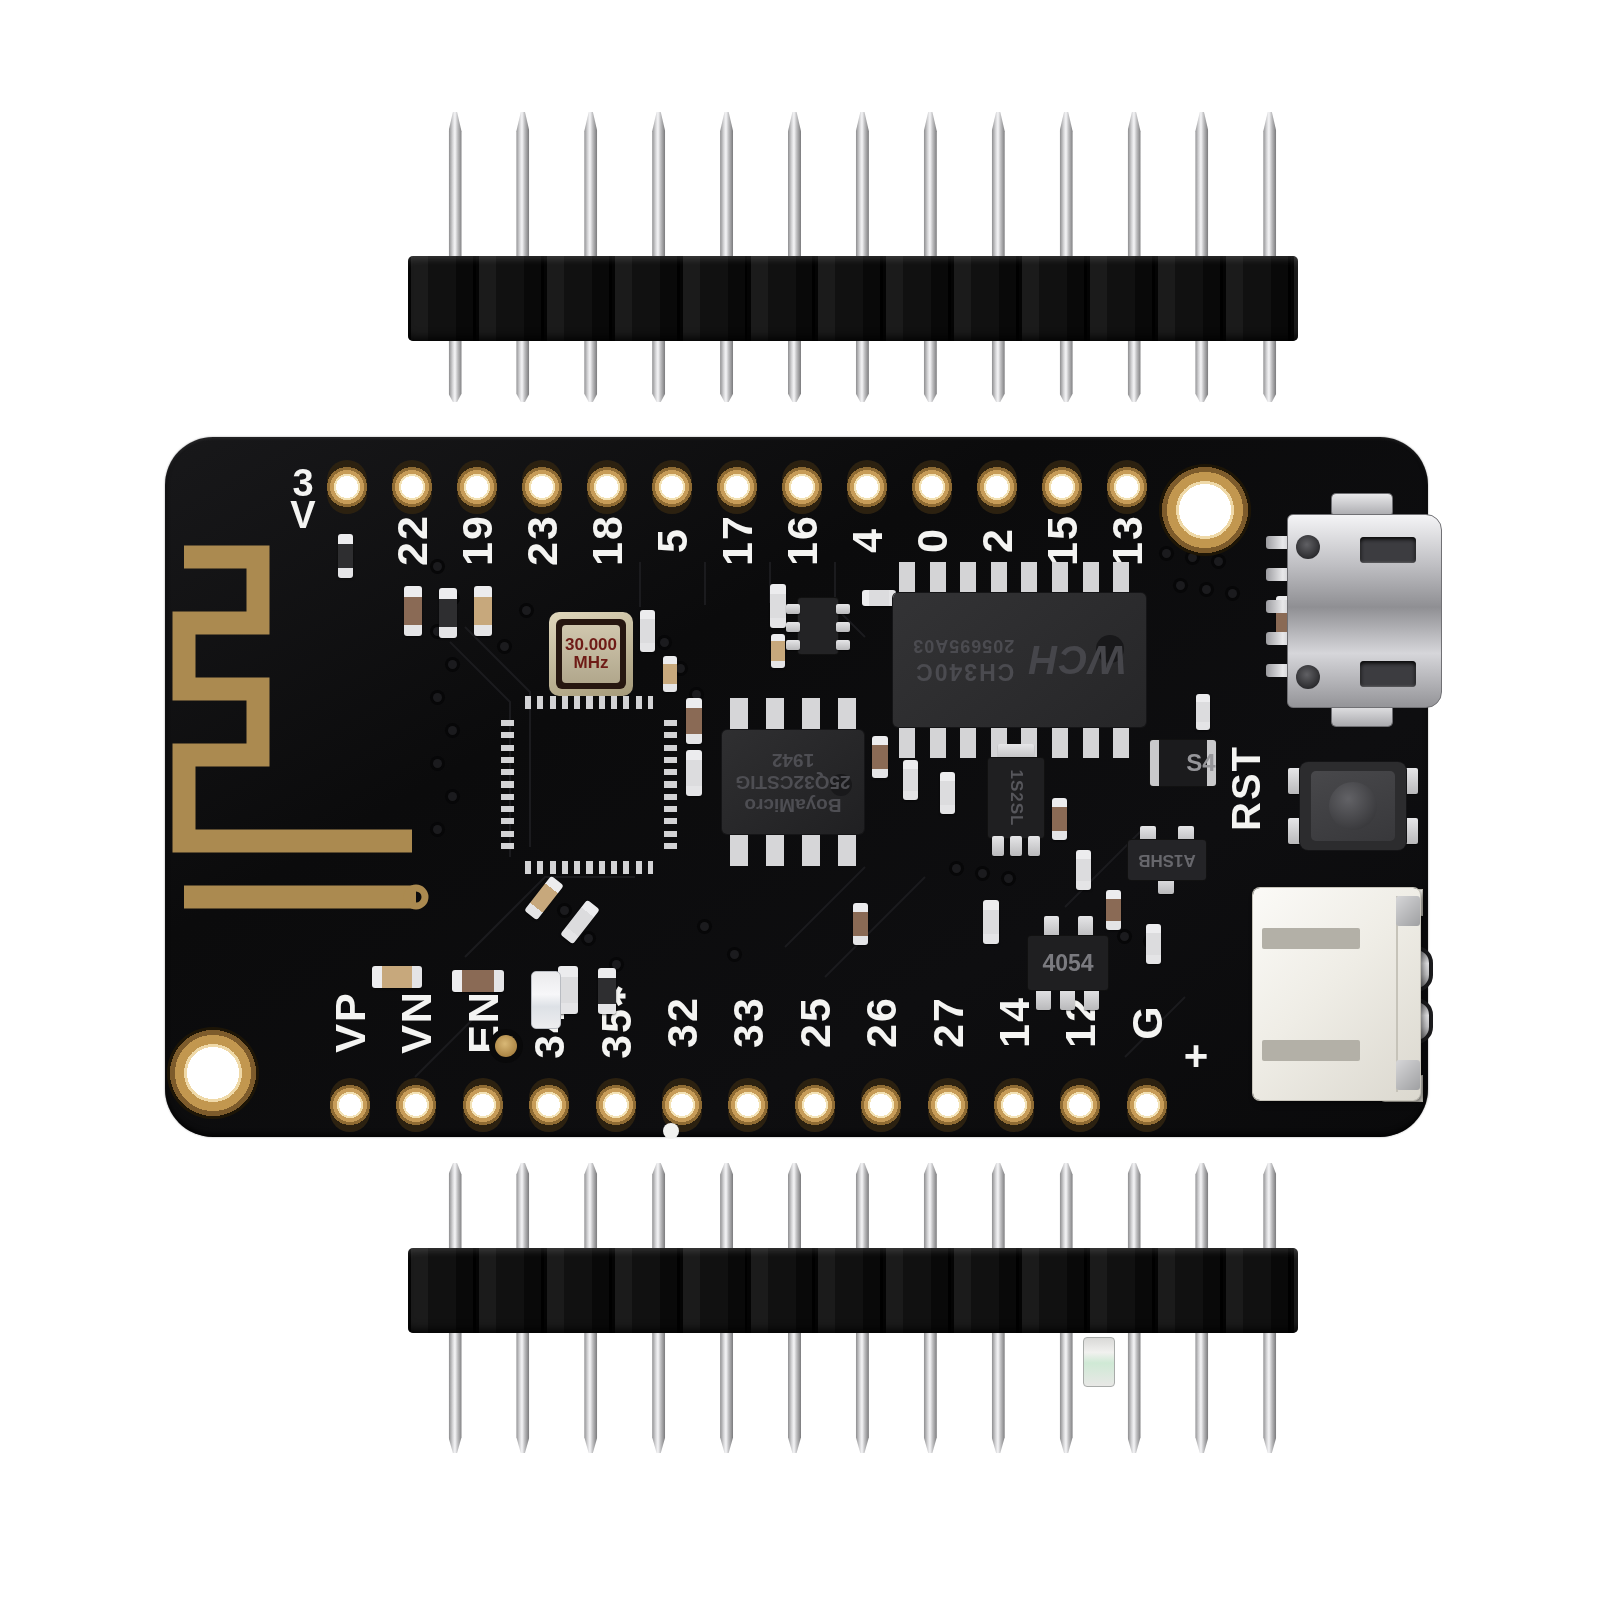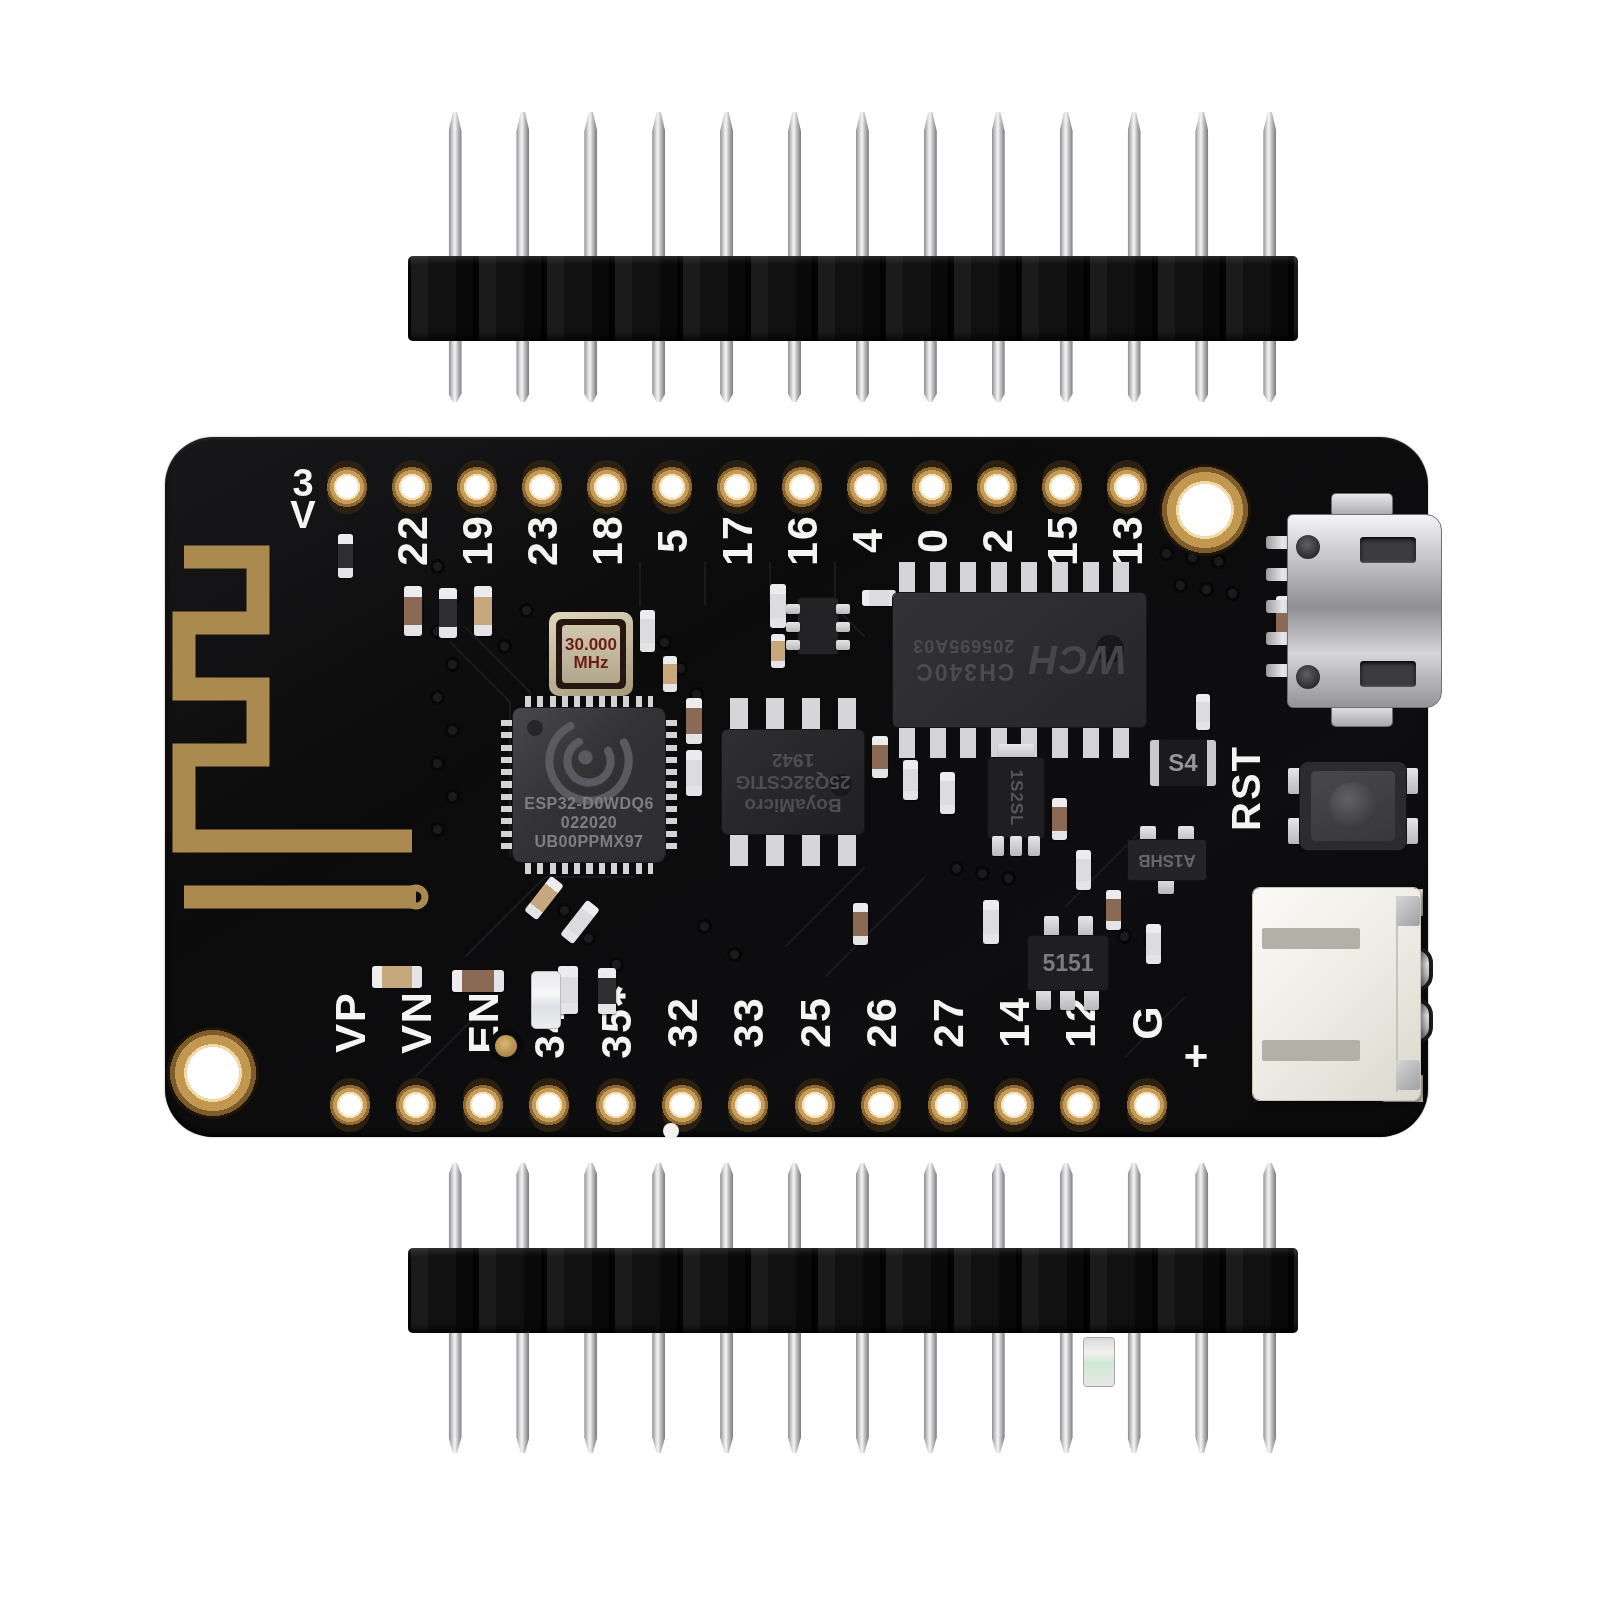--- a/index.html
+++ b/index.html
@@ -316,35 +316,20 @@
         <span>30.000</span>
         <span>MHz</span>
       </div>
     </div>
 
     <div class="esp" style="left:334px;top:257px;">
       <div class="leads" style="left:26px;top:2px;width:128px;height:13px;"></div>
       <div class="leads" style="left:26px;bottom:2px;width:128px;height:13px;"></div>
       <div class="leadsv" style="top:26px;left:2px;height:130px;width:13px;"></div>
       <div class="leadsv" style="top:26px;right:2px;height:130px;width:13px;"></div>
-      <div class="body">
-        <div class="dot1"></div>
-        <svg style="position:absolute;left:31px;top:8px;" width="90" height="90" viewBox="0 0 100 100">
-          <g transform="rotate(-28 50 50)" stroke="#5a5a60" stroke-width="9" fill="none" stroke-linecap="round">
-            <path d="M50,6 A44,44 0 1,0 94,50"></path>
-            <path d="M50,26 A24,24 0 1,0 74,50"></path>
-          </g>
-          <circle cx="46" cy="46" r="8" fill="#5a5a60"></circle>
-        </svg>
-        <div class="txt">
-          <div>ESP32-D0WDQ6</div>
-          <div>022020</div>
-          <div>UB00PPMX97</div>
-        </div>
-      </div>
     </div>
 
     <div class="flash" style="left:557px;top:261px;">
       <div class="leads" style="top:0;"></div>
       <div class="leads" style="bottom:0;"></div>
       <div class="body">
         <div class="dot1"></div>
         <div class="txt">
           <div>BoyaMicro</div>
           <div>25Q32CSTIG</div>
@@ -378,21 +363,21 @@
 
     <div class="lead" style="left:833px;top:307px;width:36px;height:18px;"></div>
     <div class="blkpart" style="left:823px;top:321px;width:56px;height:80px;background:#1f1f21;">
       <div class="parttxt" style="transform:rotate(90deg);font-size:17px;letter-spacing:1px;color:#56565b;">1S2SL</div>
     </div>
     <div class="lead" style="left:827px;top:399px;width:12px;height:20px;"></div>
     <div class="lead" style="left:845px;top:399px;width:12px;height:20px;"></div>
     <div class="lead" style="left:863px;top:399px;width:12px;height:20px;"></div>
 
     <div class="blkpart" style="left:985px;top:303px;width:66px;height:46px;background:linear-gradient(90deg,#c9c9cb 0 9px,#1b1b1d 9px 57px,#c9c9cb 57px);">
-      <div class="parttxt" style="font-size:24px;color:#96969a;">S4</div>
+      <div class="parttxt" style="font-size:24px;color:#96969a;padding-left:18px;">S4</div>
     </div>
 
     <div class="vlabel" style="left:1081px;top:351px;font-size:40px;">RST</div>
 
     <div>
       <div class="lead" style="left:1123px;top:331px;width:14px;height:26px;"></div>
       <div class="lead" style="left:1123px;top:381px;width:14px;height:26px;"></div>
       <div class="lead" style="left:1239px;top:331px;width:14px;height:26px;"></div>
       <div class="lead" style="left:1239px;top:381px;width:14px;height:26px;"></div>
       <div class="rstbase" style="left:1135px;top:325px;"></div>
@@ -422,21 +407,21 @@
     <div class="blkpart" style="left:963px;top:403px;width:78px;height:40px;background:#242427;">
       <div class="parttxt" style="transform:rotate(180deg);font-size:17px;color:#67676c;">A1SHB</div>
     </div>
 
     <div class="lead" style="left:879px;top:479px;width:15px;height:22px;"></div>
     <div class="lead" style="left:913px;top:479px;width:15px;height:22px;"></div>
     <div class="lead" style="left:871px;top:551px;width:15px;height:22px;"></div>
     <div class="lead" style="left:895px;top:551px;width:15px;height:22px;"></div>
     <div class="lead" style="left:919px;top:551px;width:15px;height:22px;"></div>
     <div class="blkpart" style="left:863px;top:499px;width:80px;height:54px;background:#1f1f21;">
-      <div class="parttxt" style="font-size:23px;color:#7b7b80;">5151</div>
+      <div class="parttxt" style="font-size:23px;color:#7b7b80;">4054</div>
     </div>
 
     <div class="led1"></div>
     <div class="led2"></div>
     <div class="golddot">
         <div class="in"></div>
       </div>
     <div class="whitedot"></div>
 
     <div class="plus" style="left:1031px;top:619px;">+</div>

